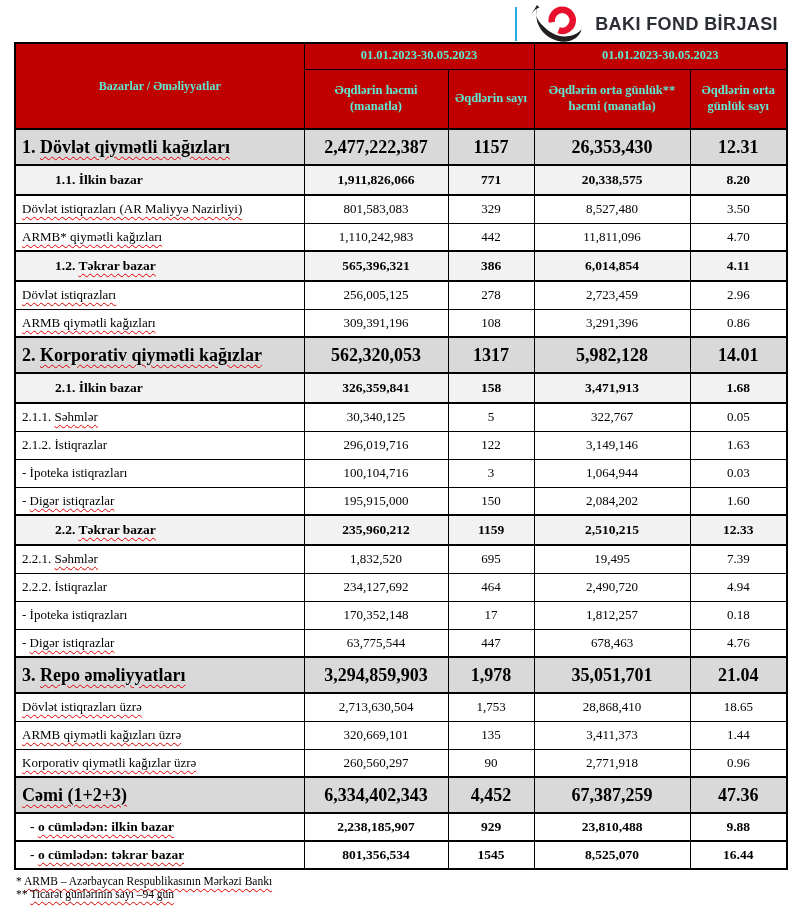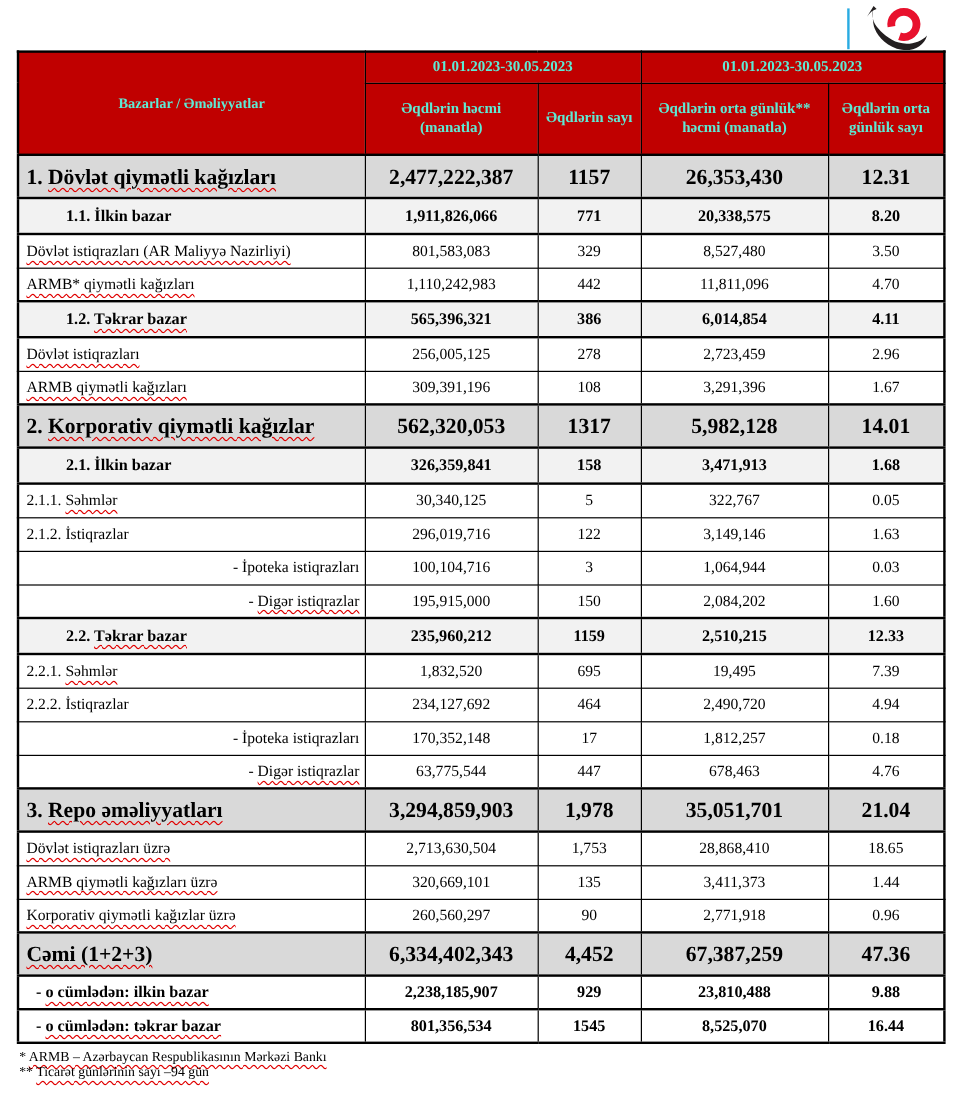--- a/index.html
+++ b/index.html
@@ -45,21 +45,21 @@
   tbody td.lbl{text-align:left;padding-left:6px;}
   tr.section td{
     background:var(--section-bg);font-weight:bold;font-size:18px;height:36px;
     border-top:2px solid var(--border);border-bottom:2px solid var(--border);
   }
   tr.subsection td{
     background:var(--subsection-bg);font-weight:bold;font-size:13.5px;height:30px;
     border-top:2px solid var(--border);border-bottom:2px solid var(--border);
   }
   tr.subsection td.lbl{padding-left:39px;}
-  tr.indent td.lbl{text-align:right;}
+  tr.indent td.lbl{}
   tr.bold td{
     font-weight:bold;height:28px;font-size:13.5px;
     border-top:2px solid var(--border);border-bottom:2px solid var(--border);
   }
   tr.bold td.lbl{padding-left:14px;}
   .wavy{
     text-decoration-line:underline;text-decoration-style:wavy;
     text-decoration-color:var(--squiggle);text-decoration-thickness:1px;
     text-underline-offset:3px;
   }
@@ -78,20 +78,21 @@
       C4.5,6 4.5,12 8.5,17
       C12.5,22 19,28 27,30.5
       C35,33 45,30.5 50.5,24.5
       C48.5,33 39,38 29.5,36.5
       C18,34.8 10,26.5 7,19
       C5,14 5,6 6,0 Z"></path>
     <path fill="#231F20" d="M6,0 L0.5,9 C3,5.5 5,3.5 8.5,2.5 Z"></path>
 
     <path d="M20.9,17.2 A10.5,10.5 0 1 1 27.6,25.2" fill="none" stroke="#E8112D" stroke-width="6.5"></path>
   </svg>
+  <span class="logo-text">BAKI FOND BİRJASI</span>
 </div>
 
 <div class="tbl-wrap">
   <table>
     <colgroup>
       <col style="width:289px">
         <col style="width:144px">
         <col style="width:86px">
       <col style="width:156px">
         <col style="width:97px">
@@ -150,21 +151,21 @@
           <td class="val">256,005,125</td>
           <td class="val">278</td>
           <td class="val">2,723,459</td>
           <td class="val">2.96</td>
         </tr>
         <tr class="normal">
           <td class="lbl"><span></span><span class="wavy">ARMB qiymətli kağızları</span></td>
           <td class="val">309,391,196</td>
           <td class="val">108</td>
           <td class="val">3,291,396</td>
-          <td class="val">1.67</td>
+          <td class="val">0.86</td>
         </tr>
         <tr class="section">
           <td class="lbl"><span>2. </span><span class="wavy">Korporativ qiymətli kağızlar</span></td>
           <td class="val">562,320,053</td>
           <td class="val">1317</td>
           <td class="val">5,982,128</td>
           <td class="val">14.01</td>
         </tr>
         <tr class="subsection">
           <td class="lbl"><span>2.1. </span><span>İlkin bazar</span></td>

